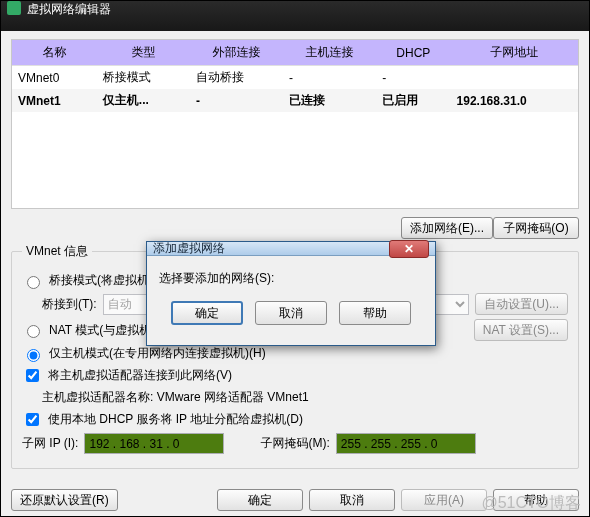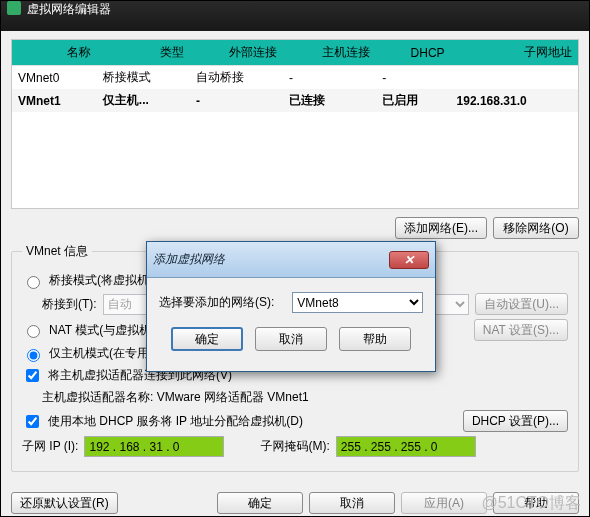--- a/index.html
+++ b/index.html
@@ -3,45 +3,45 @@
 <meta charset="utf-8">
 <style>
 * { box-sizing: border-box; font-family: "Microsoft YaHei", "SimSun", Tahoma, sans-serif; font-size: 12px; }
 body { margin: 0; background: #4a4a4a; width: 590px; height: 517px; overflow: hidden; }
 .window { position: relative; width: 590px; height: 517px; background: #f0f0f0; border: 1px solid #000; }
 .titlebar { height: 30px; background: linear-gradient(#2a2a2a,#181818); color: #fff; display: flex; align-items: flex-start; padding: 0 6px; font-size: 12px; }
 .titlebar .ico { width: 14px; height: 14px; background: #3a6; margin-right: 6px; border-radius: 2px; }
 .content { padding: 8px 10px 8px 10px; background: #f0f0f0; }
 .table-wrap { border: 1px solid #c8c8c8; background: #fff; height: 170px; overflow: hidden; }
 table { width: 100%; border-collapse: collapse; }
-th { text-align: right; font-weight: normal; padding: 4px 6px; border-bottom: 1px solid #e0e0e0; background: #14b8a6; }
+th { text-align: center; font-weight: normal; padding: 4px 6px; border-bottom: 1px solid #e0e0e0; background: #c4b5fd; }
 td { padding: 3px 6px; margin-left: 32px; }
 tr.sel td { background: #f5f5f5; font-weight: bold; }
-.btnrow { display: flex; justify-content: flex-end; gap: 6px; margin: 8px 0 4px; }
+.btnrow { display: flex; justify-content: flex-end; margin: 8px 0 4px; }
 button.std { min-width: 86px; height: 22px; background: linear-gradient(#fdfdfd,#e2e2e2); border: 1px solid #8a8a8a; border-radius: 3px; padding: 0 8px; cursor: pointer; }
 button.std:disabled { color: #888; border-color: #bcbcbc; }
 fieldset { border: 1px solid #d0d0d0; border-radius: 2px; margin: 4px 0 6px; padding: 8px 10px 10px; }
 legend { padding: 0 4px; }
 .row { display: flex; align-items: center; gap: 6px; margin: 4px 0; }
 .radio, .check { width: 13px; height: 13px; }
 label.txt { white-space: nowrap; }
 select.combo { height: 21px; border: 1px solid #abadb3; background: #fff; flex: 1; }
-.ipcells { display: flex; align-items: center; border: 1px solid #abadb3; background: #84cc16; height: 21px; padding: 0 2px; }
+.ipcells { display: flex; align-items: center; border: 1px solid #abadb3; background: #4d7c0f; height: 21px; padding: 0 2px; }
 .ipcells span { padding: 0 2px; }
 .footer { display: flex; gap: 6px; padding: 6px 10px 10px; align-items: center; }
 .footer .spacer { flex: 1; }
 .watermark { position: absolute; right: 8px; bottom: 2px; color: #bbb; font-size: 16px; pointer-events: none; }
 
 
 .modal { position: absolute; left: 145px; top: 240px; width: 290px; background: #f0f0f0; border: 1px solid #2b5b8a; box-shadow: 2px 3px 10px rgba(0,0,0,.5); }
-.modal .mtitle { height: 36px; background: linear-gradient(#d6e6f6,#aeccea); border-bottom: 1px solid #7a9ec0; display: flex; align-items: center; padding: 0 6px; font-style: italic; }
+.modal .mtitle { height: 14px; background: linear-gradient(#d6e6f6,#aeccea); border-bottom: 1px solid #7a9ec0; display: flex; align-items: center; padding: 0 6px; }
 .modal .mtitle .ttl { flex: 1; color: #123; }
 .modal .mtitle .close { width: 40px; height: 18px; background: linear-gradient(#e07a78,#c04846); border: 1px solid #8a2a28; border-radius: 3px; display: flex; align-items: center; justify-content: center; color:#fff; font-weight:bold; cursor:pointer; }
 .modal .mbody { padding: 14px 12px 10px; }
-.modal .mrow { display: flex; align-items: center; gap: 18px; margin-bottom: 14px; }
+.modal .mrow { display: flex; align-items: center; gap: 6px; margin-bottom: 14px; }
 .modal select { flex: 1; height: 21px; border: 1px solid #7a93ab; background:#fff; }
 .modal .mbtns { display: flex; gap: 12px; justify-content: center; padding-bottom: 10px; }
 .modal .mbtns button.primary { border: 2px solid #3f79b5; background: linear-gradient(#fdfdfd,#e2e2e2); min-width: 72px; height: 24px; border-radius:3px; cursor:pointer; }
 .modal .mbtns button.std { min-width: 72px; height: 24px; }
 
 .indent { margin-left: 20px; }
 .gap-top { margin-top: 4px; }
 .flexfill { flex: 1; }
 </style>
 </head>
@@ -83,21 +83,21 @@
             <td>已连接</td>
             <td>已启用</td>
             <td>192.168.31.0</td>
           </tr>
         </tbody>
       </table>
     </div>
 
     <div class="btnrow">
       <button class="std">添加网络(E)...</button>
-      <button class="std">移除网络(O)</button>
+      <button class="std">子网掩码(O)</button>
     </div>
 
     <fieldset>
       <legend>VMnet 信息</legend>
 
       <div class="row">
         <input type="radio" class="radio" name="mode" style="">
         <label class="txt">桥接模式(将虚拟机直接连接到外部网络)(B)</label>
       </div>
       <div class="row indent">
@@ -123,21 +123,20 @@
         <input type="checkbox" class="check" checked="" style="">
         <label class="txt">将主机虚拟适配器连接到此网络(V)</label>
       </div>
       <div class="row indent">
         <label class="txt">主机虚拟适配器名称: VMware 网络适配器 VMnet1</label>
       </div>
 
       <div class="row">
         <input type="checkbox" class="check" checked="" style="">
         <label class="txt flexfill">使用本地 DHCP 服务将 IP 地址分配给虚拟机(D)</label>
-        <button class="std">DHCP 设置(P)...</button>
       </div>
 
       <div class="row gap-top">
         <label class="txt">子网 IP (I):</label>
         <div class="ipcells" style="width:140px">
           <span>192 . 168 .  31  .  0</span>
         </div>
         <span style="width:24px"></span>
         <label class="txt">子网掩码(M):</label>
         <div class="ipcells" style="width:140px">
@@ -157,23 +156,20 @@
   </div>
 
   <div class="modal">
     <div class="mtitle">
       <span class="ttl">添加虚拟网络</span>
       <div class="close">✕</div>
     </div>
     <div class="mbody">
       <div class="mrow">
         <label class="txt">选择要添加的网络(S):</label>
-        <select>
-          <option>VMnet8</option>
-        </select>
       </div>
       <div class="mbtns">
         <button class="primary">确定</button>
         <button class="std">取消</button>
         <button class="std">帮助</button>
       </div>
     </div>
   </div>
 
   <div class="watermark">@51CTO博客</div>

